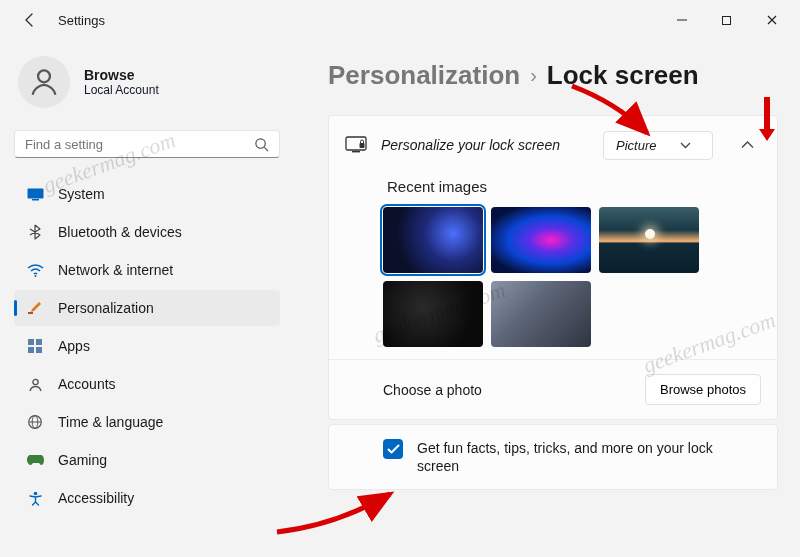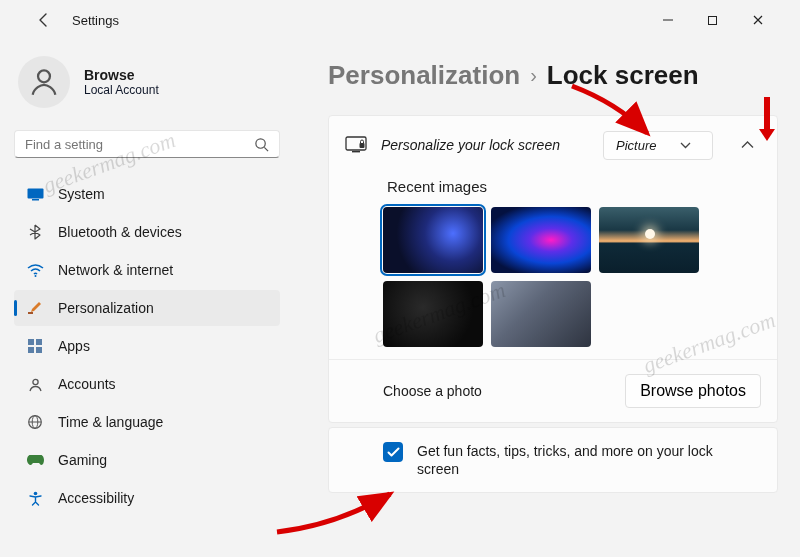--- a/index.html
+++ b/index.html
@@ -1,18 +1,18 @@
 <!DOCTYPE html>
 <html><head>
 <meta charset="utf-8">
 <style>
   * { box-sizing: border-box; margin: 0; padding: 0; font-family: "Segoe UI", -apple-system, sans-serif; }
   body { width: 800px; height: 557px; background: #f3f3f3; color: #1a1a1a; overflow: hidden; position: relative; }
 
-  .titlebar { height: 40px; display: flex; align-items: center; padding: 0 20px; background: #f3f3f3; }
+  .titlebar { height: 40px; display: flex; align-items: center; padding: 0 6px; background: #f3f3f3; }
   .back-btn { width: 32px; height: 32px; display:flex; align-items:center; justify-content:center; border-radius:4px; cursor:pointer; margin-left:8px; }
   .title-text { margin-left: 12px; font-size: 13px; font-weight: 500; }
   .caption-controls { margin-left:auto; display:flex; }
   .cap-btn { width:45px; height:30px; display:flex; align-items:center; justify-content:center; cursor:pointer; }
 
   .app { display:flex; height: calc(557px - 40px); }
   .sidebar { width: 290px; padding: 8px 10px 8px 14px; display:flex; flex-direction:column; gap:6px; }
   .user { display:flex; align-items:center; gap:14px; padding: 8px 4px 12px 4px; }
   .avatar { width:52px; height:52px; border-radius:50%; background:#e6e6e6; display:flex; align-items:center; justify-content:center; }
   .user-name { font-size:14px; font-weight:600; }
@@ -45,21 +45,21 @@
   .thumb { width:100px; height:66px; border-radius:4px; cursor:pointer; }
   .thumb.sel { outline:2px solid #0067c0; outline-offset:1px; }
   .t1 { background: radial-gradient(circle at 70% 40%, #4d6fff 0%, #1e2a7a 35%, #0a0f2a 70%); }
   .t2 { background: radial-gradient(ellipse at 60% 50%, #ff1cc8 0%, #5d2ee8 25%, #0945d6 50%, #041140 80%); }
   .t3 { background: linear-gradient(180deg,#3a5f6b 0%,#1a3845 35%,#f8b471 52%,#0f2a38 55%,#0a1f2c 100%); position:relative; }
   .t3::after{content:"";position:absolute;left:46px;top:22px;width:10px;height:10px;border-radius:50%;background:#fff8e8;box-shadow:0 0 10px 4px rgba(255,240,200,.6);}
   .t4 { background: radial-gradient(circle at 40% 40%, #2a2a2a 0%, #0a0a0a 70%); }
   .t5 { background: linear-gradient(135deg,#8a95a8 0%, #5d6678 40%, #2e3440 100%); }
 
   .choose-row { border-top:1px solid #ececec; display:flex; align-items:center; padding:14px 16px; gap:14px; }
-  .browse-btn { border:1px solid #e0e0e0; background:#fefefe; border-radius:4px; padding:7px 14px; font-size:16px; cursor:pointer; }
+  .browse-btn { border:1px solid #e0e0e0; background:#fefefe; border-radius:4px; padding:7px 14px; font-size:13px; cursor:pointer; }
 
   .check-row { display:flex; align-items:flex-start; gap:14px; padding:14px 16px; }
   .chk { width:20px; height:20px; border-radius:4px; background:#0067c0; display:flex; align-items:center; justify-content:center; color:#fff; flex-shrink:0; cursor:pointer; }
   .chk-label { font-size:14px; max-width:300px; line-height:1.3; }
 
   
   .wm { position:absolute; color:rgba(0,0,0,.15); font-size:22px; transform:rotate(-20deg); pointer-events:none; font-family: Georgia, serif; font-style:italic; }
   .wm1 { left:40px; top:150px; }
   .wm2 { left:370px; top:300px; }
   .wm3 { left:640px; top:330px; }

